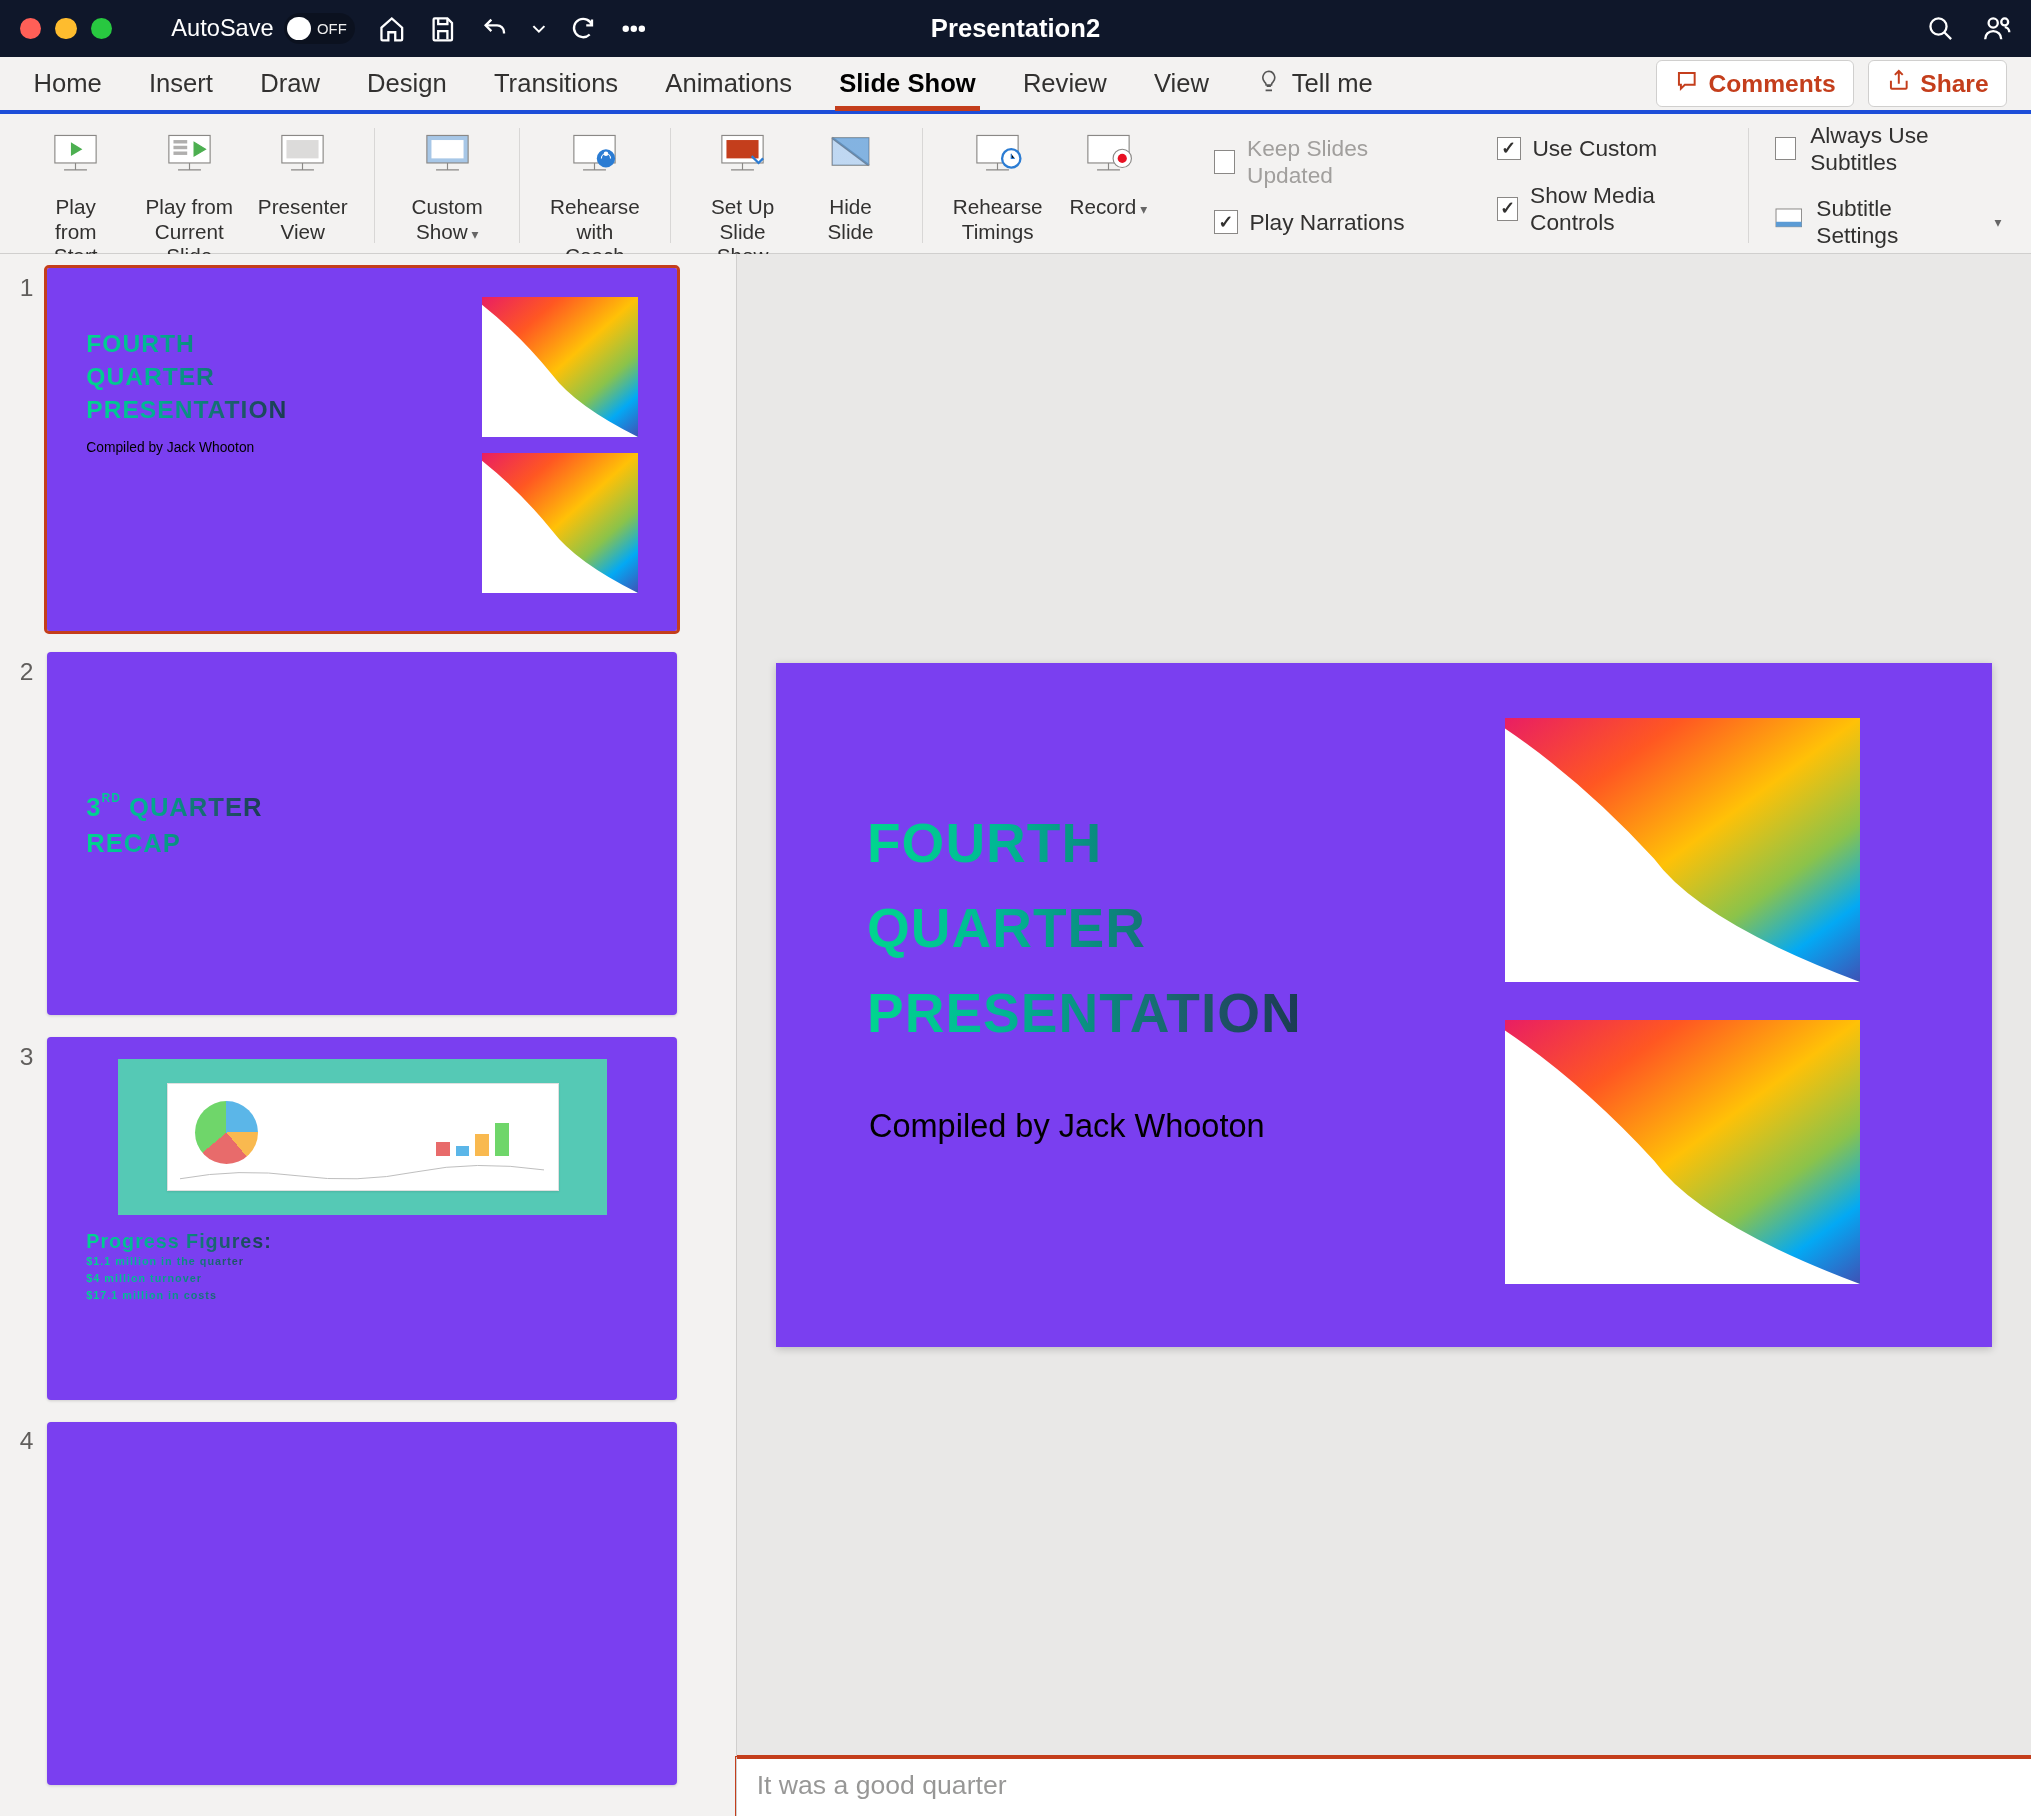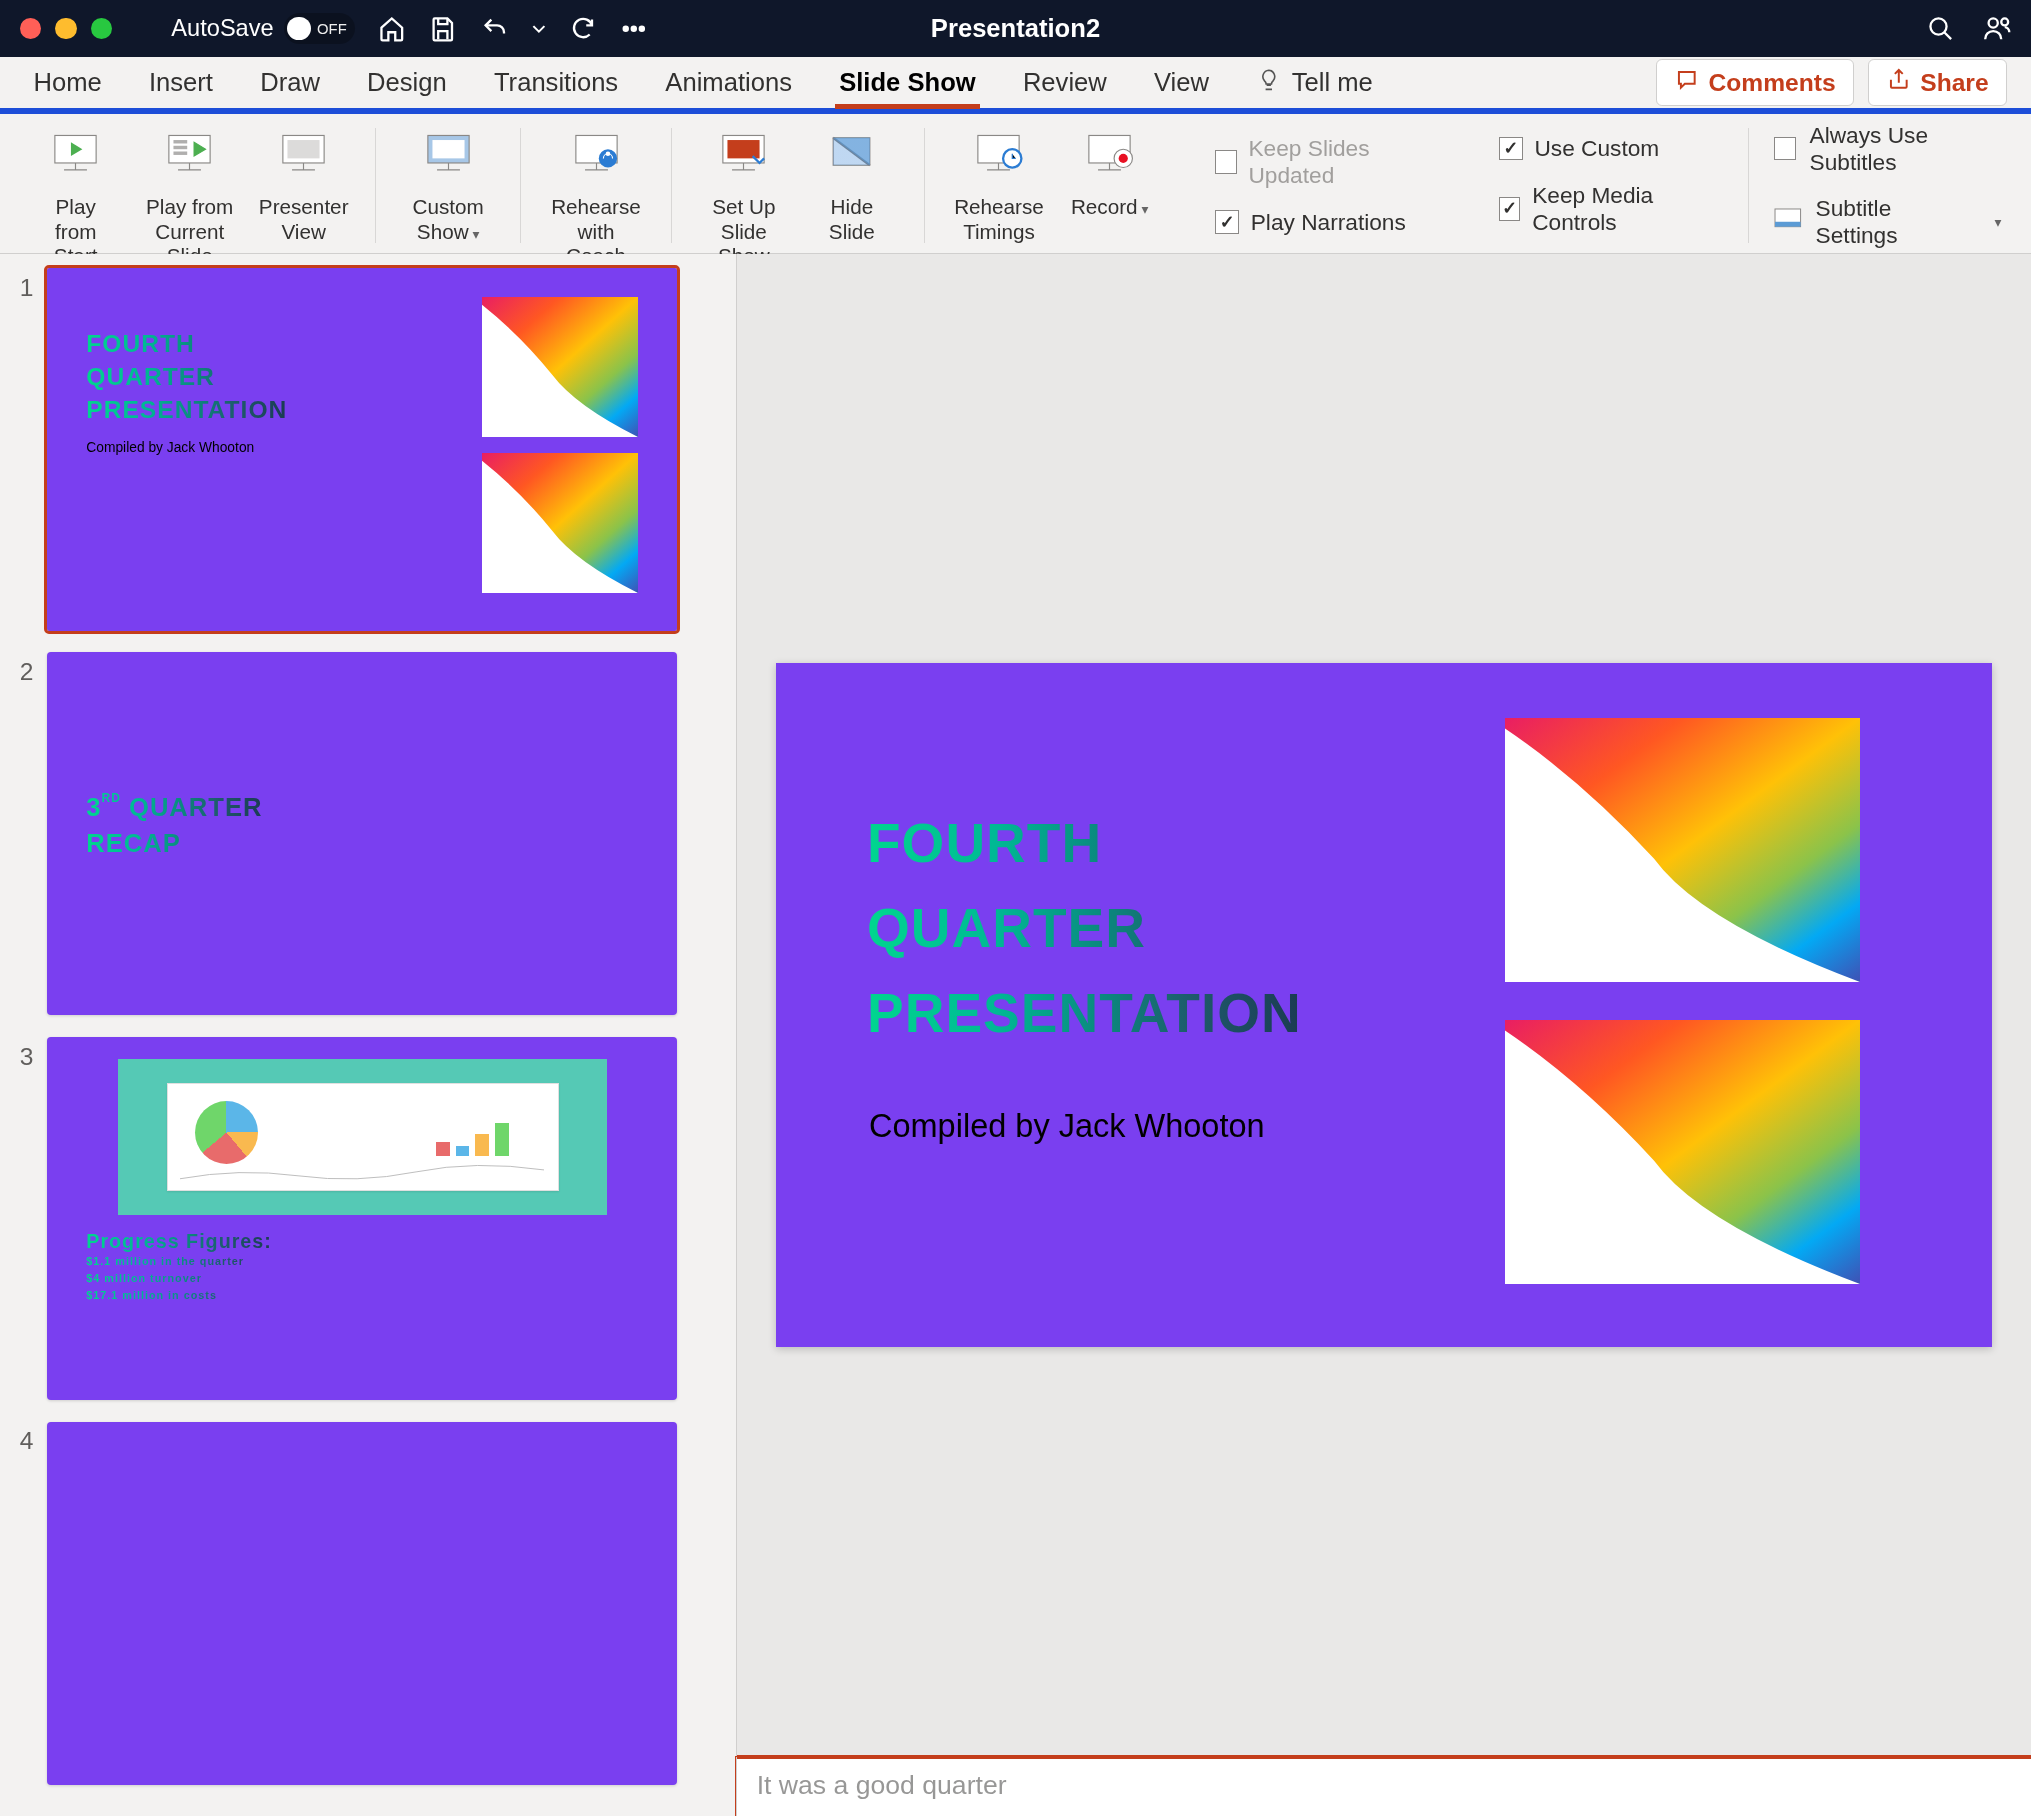--- a/index.html
+++ b/index.html
@@ -13,21 +13,21 @@
 .tl-green { background: #28c840; }
 .autosave { display: flex; align-items: center; gap: 9.9px; margin-left: 59px; font-size: 23.6px; font-weight: 500; }
 .autosave-toggle { width: 71px; height: 31.5px; background: rgba(0,0,0,0.25); border-radius: 15.8px; position: relative; display: flex; align-items: center; justify-content: flex-end; padding-right: 7.9px; font-size: 14.8px; color: #eee; }
 .autosave-toggle::before { content: ''; position: absolute; left: 3.9px; top: 3.9px; width: 23.6px; height: 23.6px; background: #fff; border-radius: 50%; }
 .titlebar-icons { display: flex; gap: 23.6px; margin-left: 23.6px; align-items: center; }
 .tb-icon { width: 27.6px; height: 27.6px; display: flex; align-items: center; justify-content: center; }
 .tb-icon svg { stroke: #fff; fill: none; stroke-width: 2; }
 .doc-title { position: absolute; left: 50%; transform: translateX(-50%); font-size: 25.6px; font-weight: 700; color: #fff; }
 .titlebar-right { margin-left: auto; display: flex; gap: 29.6px; align-items: center; }
 
-.tabbar { background: #f3f2f1; height: 57px; display: flex; align-items: center; padding: 0 9.9px; border-bottom: 6px solid #1d4ed8; }
+.tabbar { background: #f3f2f1; height: 57px; display: flex; align-items: center; padding: 0 9.9px; border-bottom: 4px solid #1d4ed8; }
 .tab { padding: 0 23.6px; height: 100%; display: flex; align-items: center; font-size: 25.6px; color: #323130; cursor: pointer; }
 .tab.active { font-weight: 700; color: #000; position: relative; }
 .tab.active::after { content:''; position: absolute; bottom: -1px; left: 19.7px; right: 19.7px; height: 4.9px; background: #c43e1c; }
 .tellme { display: flex; align-items: center; gap: 9.9px; margin-left: 23.6px; font-size: 25.6px; color: #323130; }
 .tabbar-right { margin-left: auto; display: flex; gap: 13.8px; padding-right: 13.8px; }
 .pill-btn { border: 1px solid #d0cfce; background: #fff; border-radius: 5.9px; padding: 7.9px 17.7px; display: flex; align-items: center; gap: 9.9px; font-size: 24.6px; font-weight: 600; }
 .pill-btn.comments { color: #c43e1c; }
 .pill-btn.share { color: #c43e1c; }
 
 .ribbon { background: #f3f2f1; height: 140px; display: flex; align-items: stretch; border-bottom: 1px solid #d0cfce; padding: 5.9px 13.8px 2px; }
@@ -325,21 +325,21 @@
         <span>Play Narrations</span>
       </div>
   </div>
   <div class="ribbon-checks">
     <div class="chk">
         <div class="chkbox checked"></div>
         <span>Use Custom</span>
       </div>
     <div class="chk">
         <div class="chkbox checked"></div>
-        <span>Keep Media Controls</span>
+        <span>Show Media Controls</span>
       </div>
   </div>
   <div class="ribbon-sep"></div>
   <div class="ribbon-subtitle">
     <div class="sub-row">
         <div class="chkbox"></div>
         <span>Always Use Subtitles</span>
       </div>
     <div class="sub-row">
       <span><svg width="27.6" height="23.6" viewBox="0 0 28 24">

